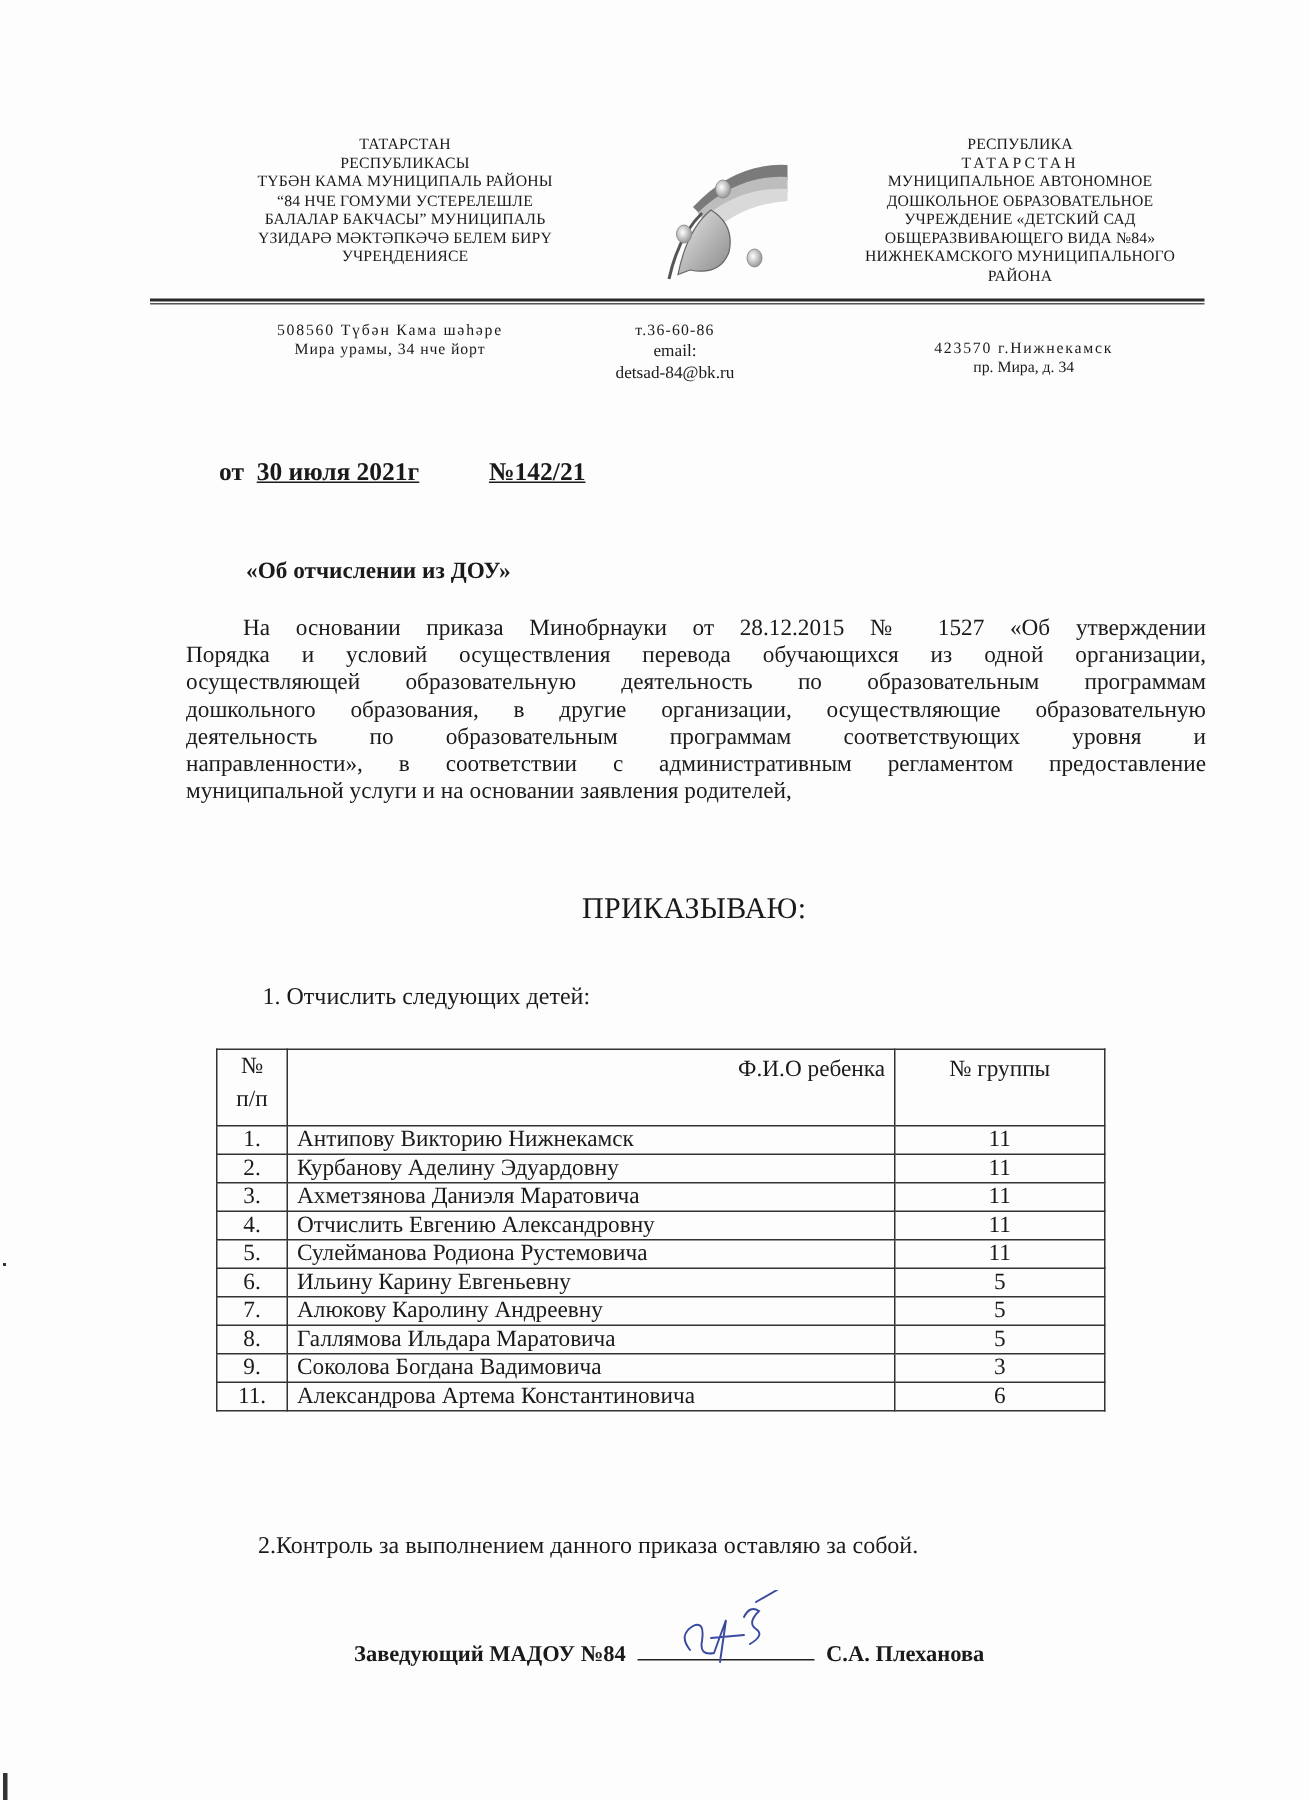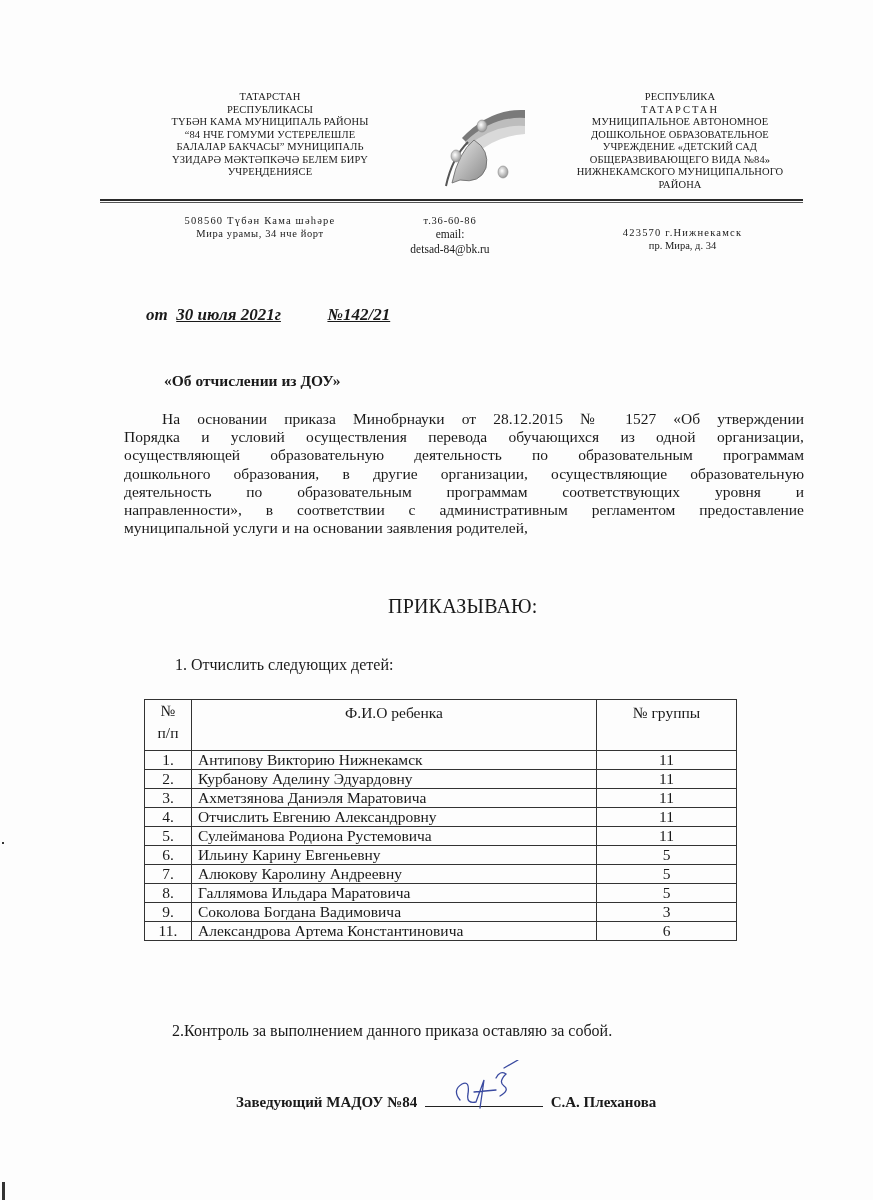--- a/index.html
+++ b/index.html
@@ -105,21 +105,21 @@
 <div class="abs addr" style="left:390px; top:214px; width:120px;">
   <div style="letter-spacing:0.8px;">т.36-60-86</div>
   <div class="mid" style="margin-top:1px;">email:</div>
   <div class="mid" style="margin-top:2px;">detsad-84@bk.ru</div>
 </div>
 <div class="abs addr spaced" style="left:595px; top:214px; width:175px;margin-top:12px;">
   <div>423570 г.Нижнекамск</div>
   <div style="letter-spacing:0;">пр. Мира, д.  34</div>
 </div>
 
-<div class="abs date-line" style="left:146px; top:305px;font-style:italic;">
+<div class="abs date-line" style="left:146px; top:305px;">
   <span>от</span>&nbsp;
   <span class="u">30 июля 2021г</span>
   <span style="display:inline-block; width:38px;"></span>
   <span class="u">№142/21</span>
 </div>
 
 <div class="abs subject" style="left:164px; top:372px;">«Об отчислении из ДОУ»</div>
 
 <div class="abs para" style="left:124px; top:410px; width:680px;">
   <span class="line" style="padding-left:38px;">На основании приказа Минобрнауки от 28.12.2015 № 1527 «Об утверждении</span>
@@ -135,21 +135,21 @@
 
 <div class="abs item1" style="left:175px; top:656px;">1.  Отчислить следующих детей:</div>
 
 <table class="kids">
   <thead>
     <tr>
       <th class="c1">
         <div>№</div>
         <div>п/п</div>
       </th>
-      <th class="c2" style="text-align:center;">Ф.И.О ребенка</th>
+      <th class="c2" style="text-align:right;">Ф.И.О ребенка</th>
       <th class="c3">№ группы</th>
     </tr>
   </thead>
   <tbody>
     <tr>
         <td class="c1">1.</td>
         <td class="c2">Антипову Викторию Нижнекамск</td>
         <td class="c3">11</td>
       </tr>
     <tr>

